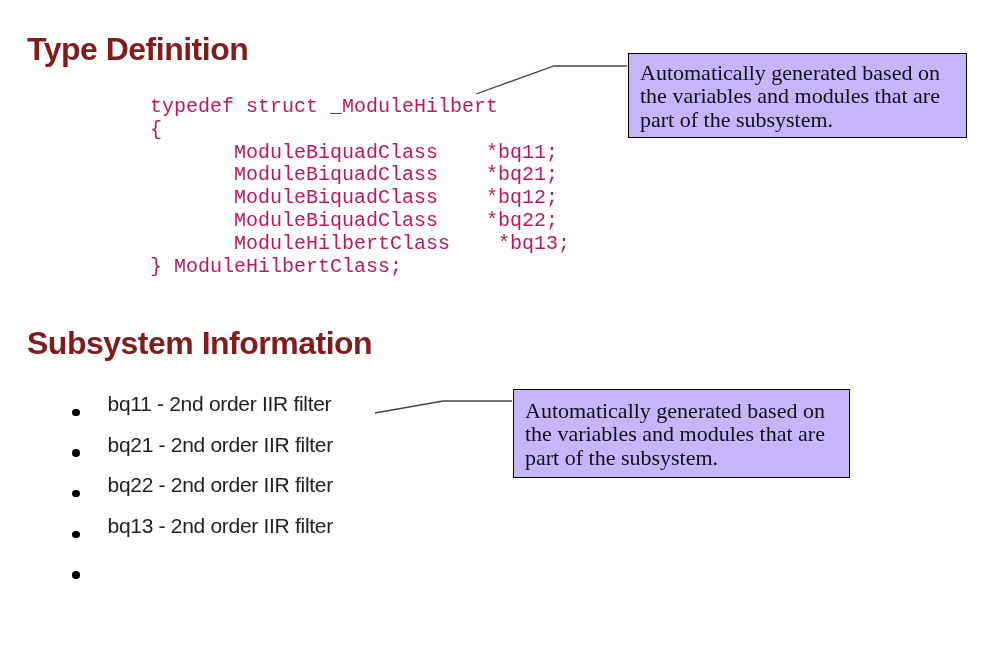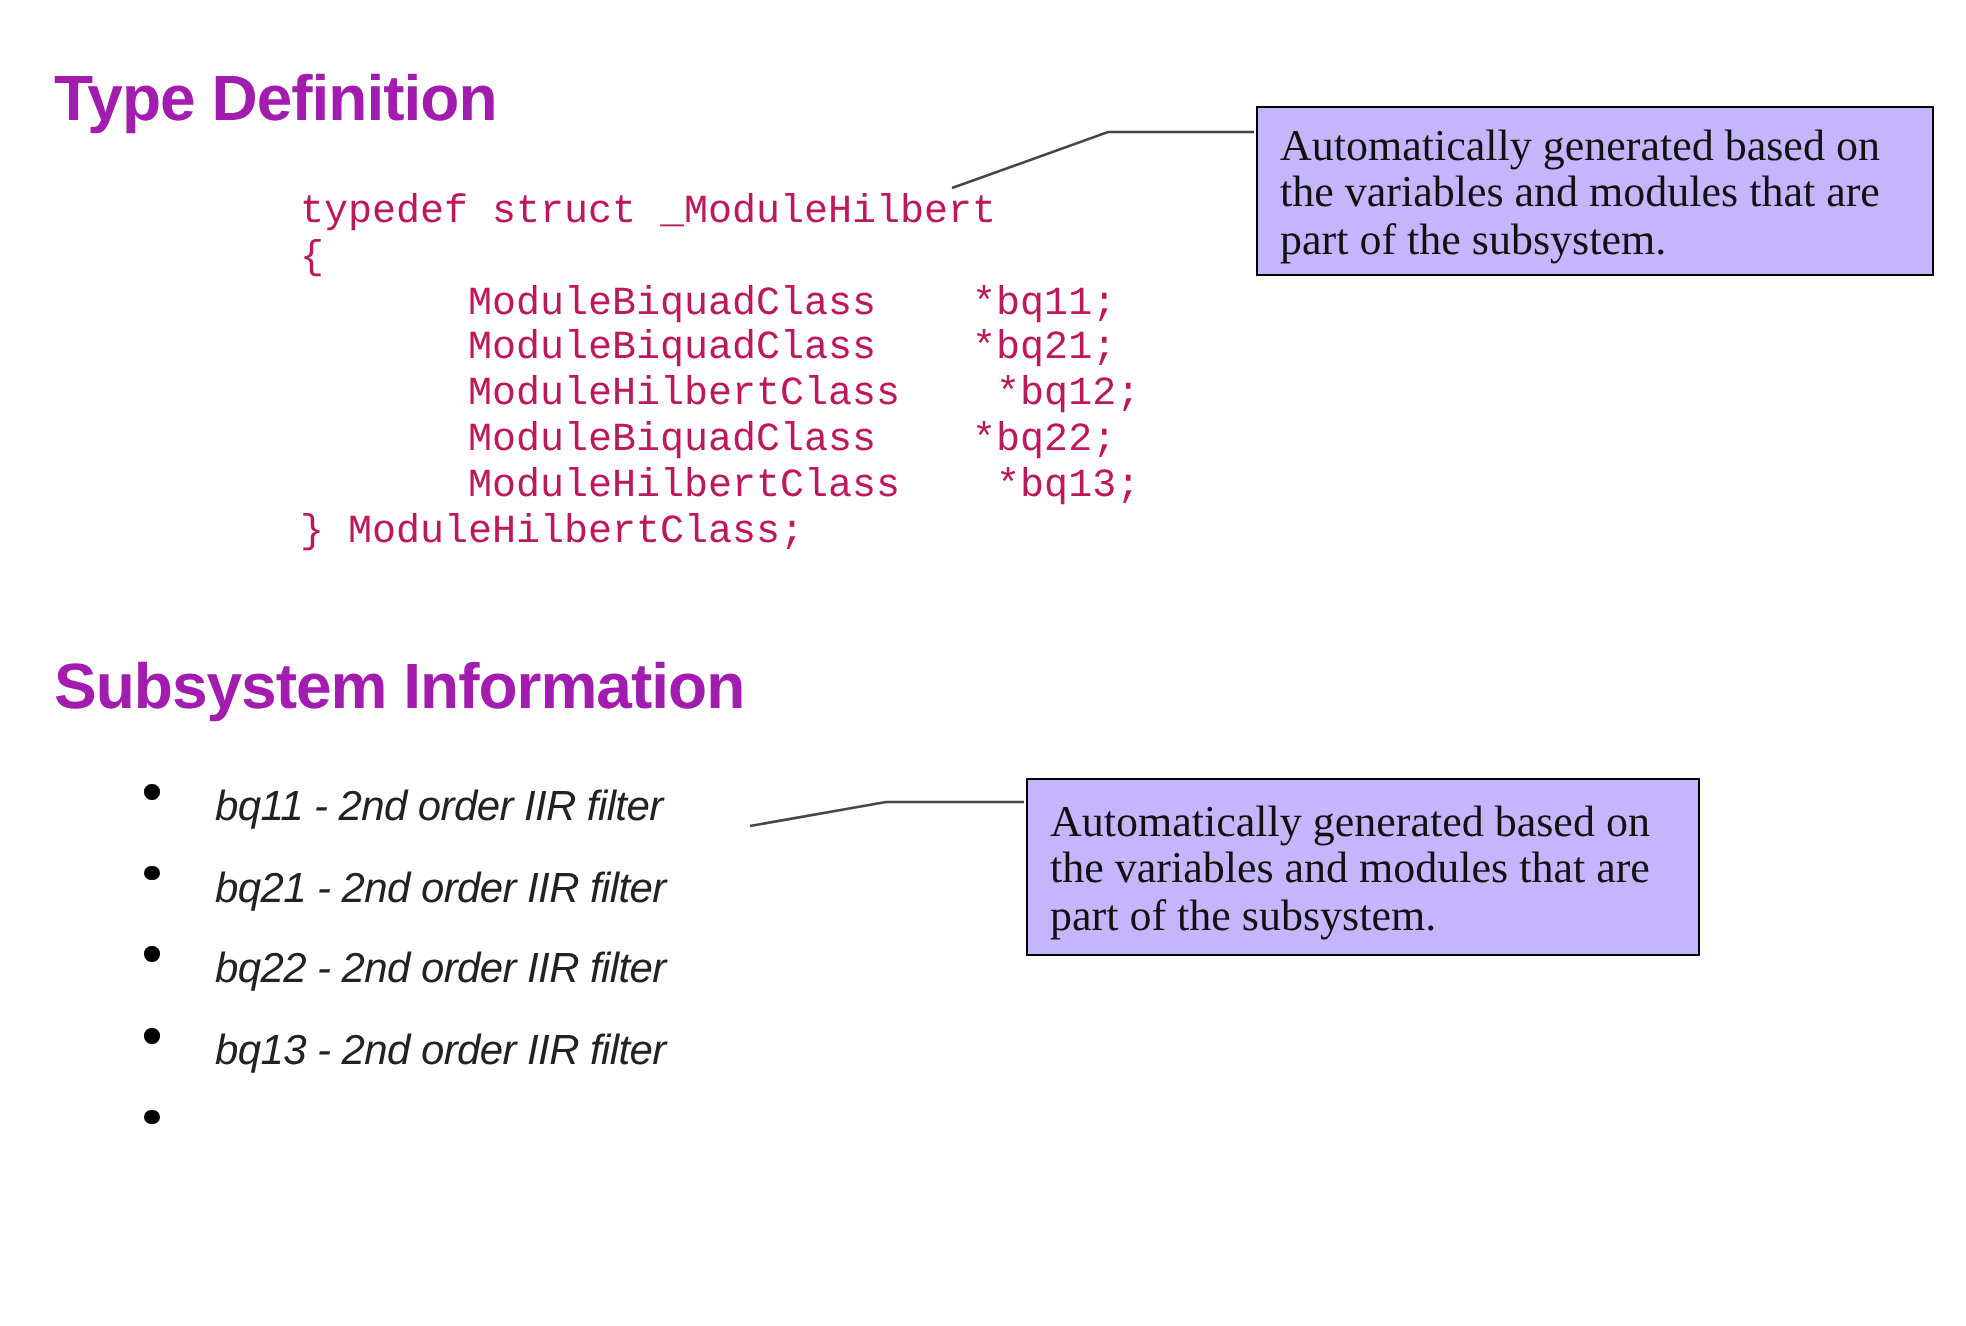--- a/index.html
+++ b/index.html
@@ -14,21 +14,21 @@
   }
   .heading {
     position: absolute;
     left: 27px;
     margin: 0;
     font-family: "Liberation Sans", sans-serif;
     font-weight: 700;
     font-size: 32px;
     line-height: 1;
     letter-spacing: -0.5px;
-    color: #a21caf;
+    color: #7f1d1d;
     white-space: nowrap;
   }
   #heading-type-definition { top: 33px; }
   #heading-subsystem-information { top: 327px; }
 
   .code-block {
     position: absolute;
     left: 150px;
     top: 96px;
     margin: 0;
@@ -57,24 +57,23 @@
   .bullet-list {
     position: absolute;
     left: 66px;
     top: 392px;
     margin: 0;
     padding: 0;
     list-style: none;
   }
   .bullet-item {
     display: flex;
-    align-items: flex-start;
+    align-items: flex-end;
     height: 24px;
     margin-bottom: 16.7px;
-    font-style: italic;
   }
   .bullet-dot {
     flex: 0 0 auto;
     width: 7.5px;
     height: 7.5px;
     margin-left: 6px;
     border-radius: 50%;
     background: #000000;
   }
   .bullet-label {
@@ -93,21 +92,21 @@
     pointer-events: none;
   }
 </style>
 </head>
 <body>
 
 <div class="page">
 
   <h1 class="heading" id="heading-type-definition">Type Definition</h1>
 
-  <pre class="code-block"><div>typedef struct _ModuleHilbert</div><div>{</div><div>       ModuleBiquadClass    *bq11;</div><div>       ModuleBiquadClass    *bq21;</div><div>       ModuleHilbertClass    *bq12;</div><div>       ModuleBiquadClass    *bq22;</div><div>       ModuleHilbertClass    *bq13;</div><div>} ModuleHilbertClass;</div></pre>
+  <pre class="code-block"><div>typedef struct _ModuleHilbert</div><div>{</div><div>       ModuleBiquadClass    *bq11;</div><div>       ModuleBiquadClass    *bq21;</div><div>       ModuleBiquadClass    *bq12;</div><div>       ModuleBiquadClass    *bq22;</div><div>       ModuleHilbertClass    *bq13;</div><div>} ModuleHilbertClass;</div></pre>
 
   <svg class="connector-layer" viewBox="0 0 983 663" xmlns="http://www.w3.org/2000/svg">
     <polyline points="476,94 554,66 627,66" fill="none" stroke="#444444" stroke-width="1.3"></polyline>
     <polyline points="375,413 443,401 512,401" fill="none" stroke="#444444" stroke-width="1.3"></polyline>
   </svg>
 
   <div class="callout" id="callout-type-definition">
     <div>Automatically generated based on</div>
     <div>the variables and modules that are</div>
     <div>part of the subsystem.</div>

